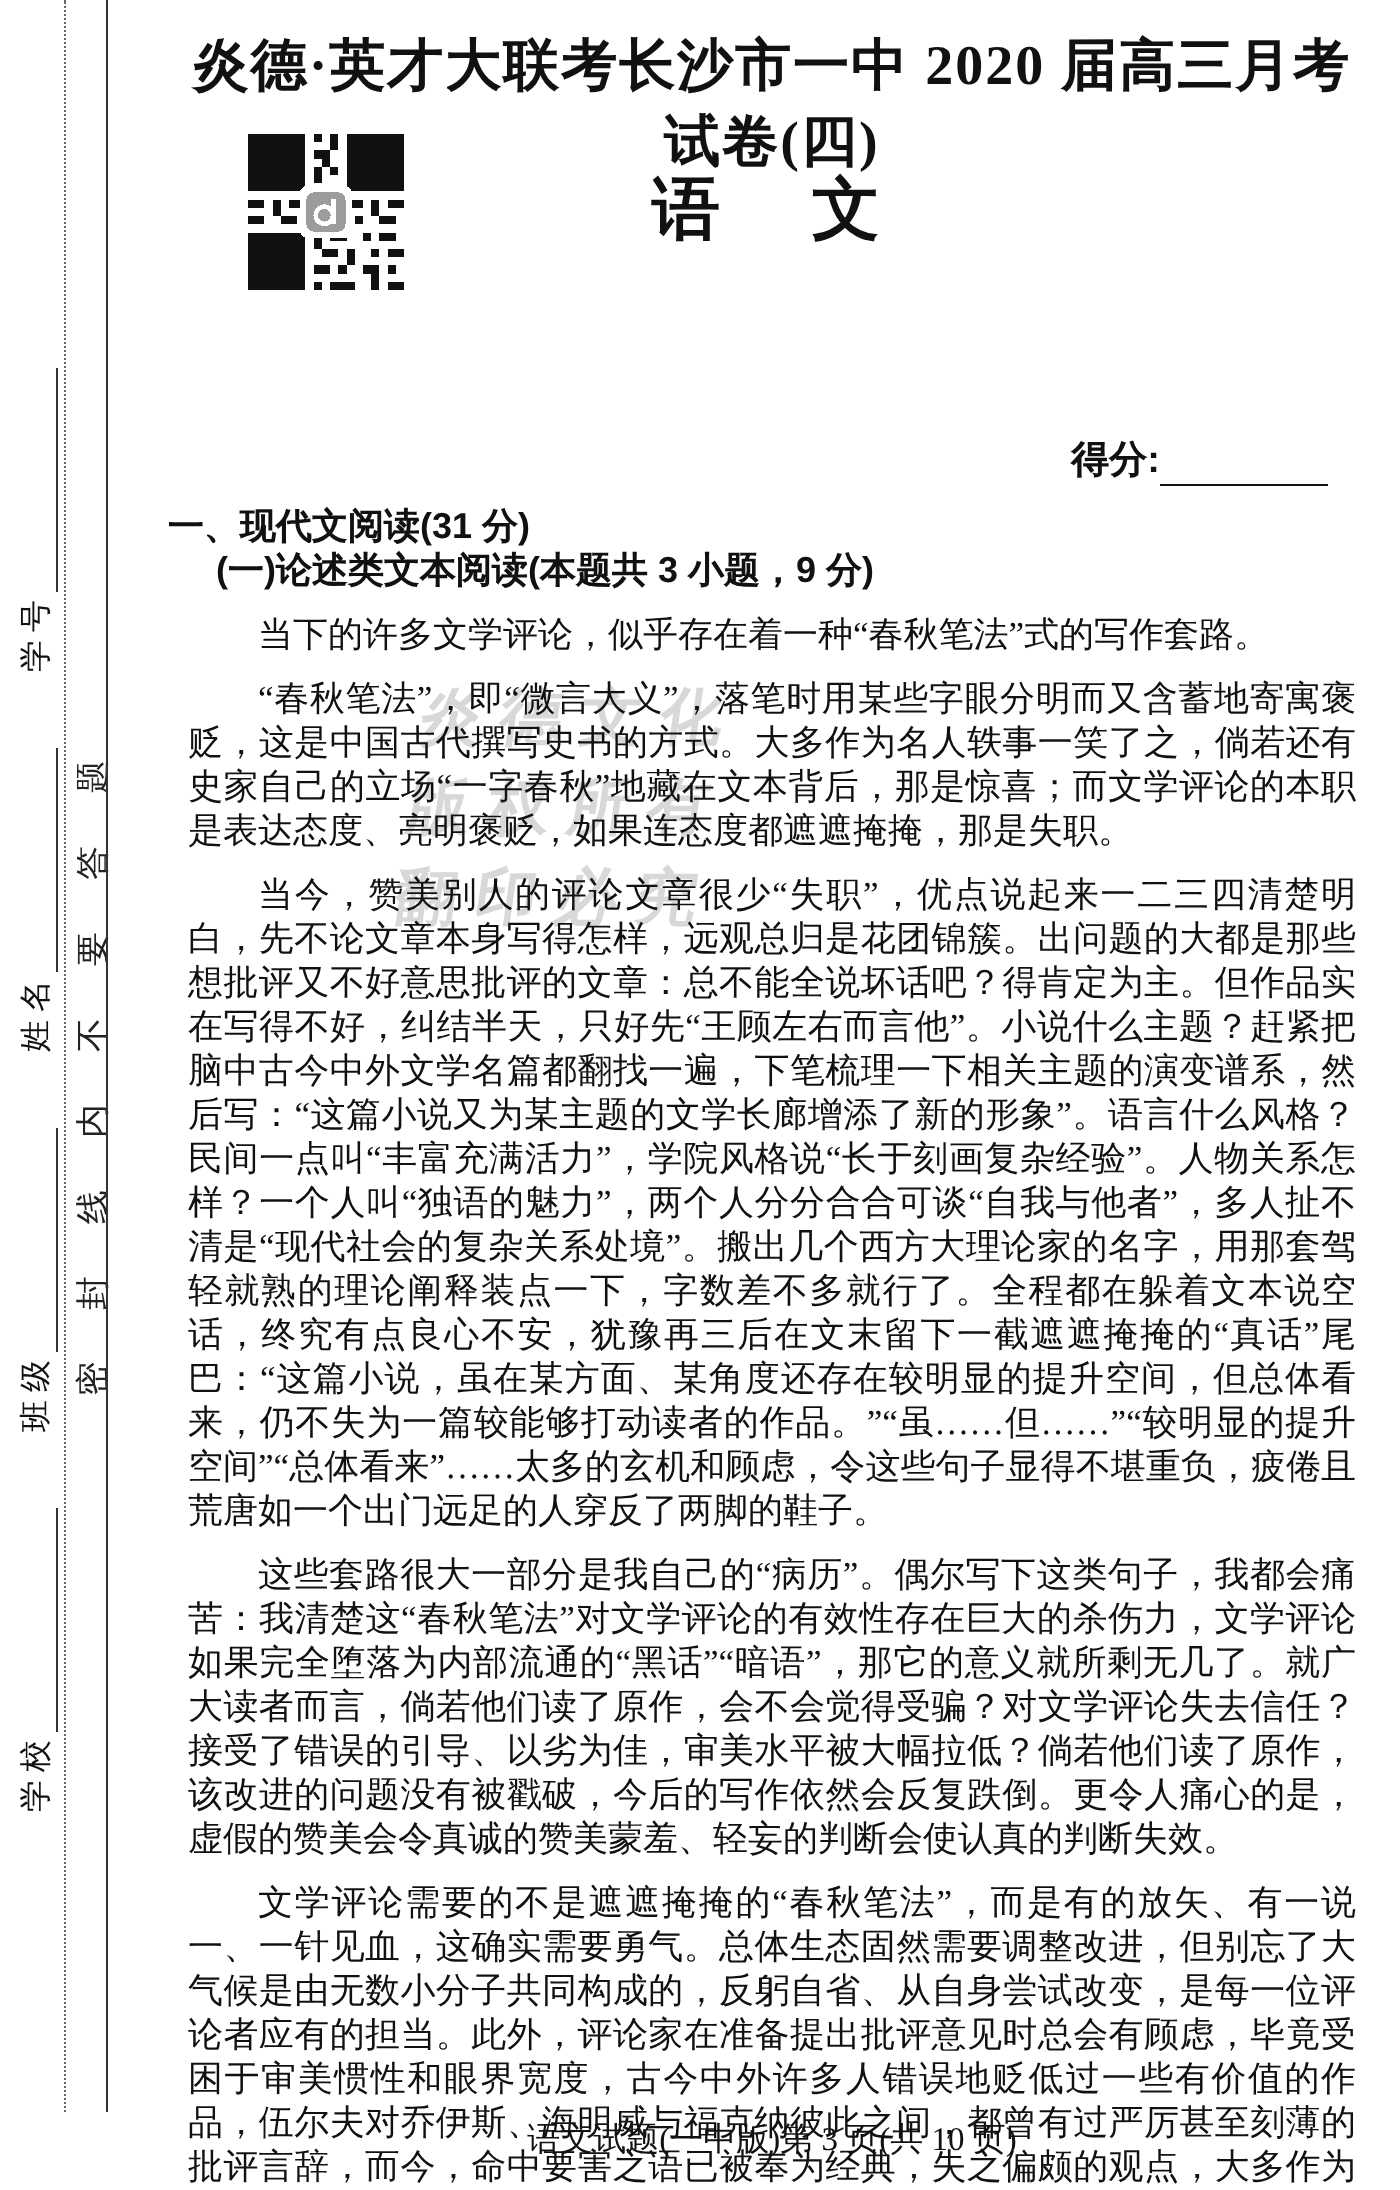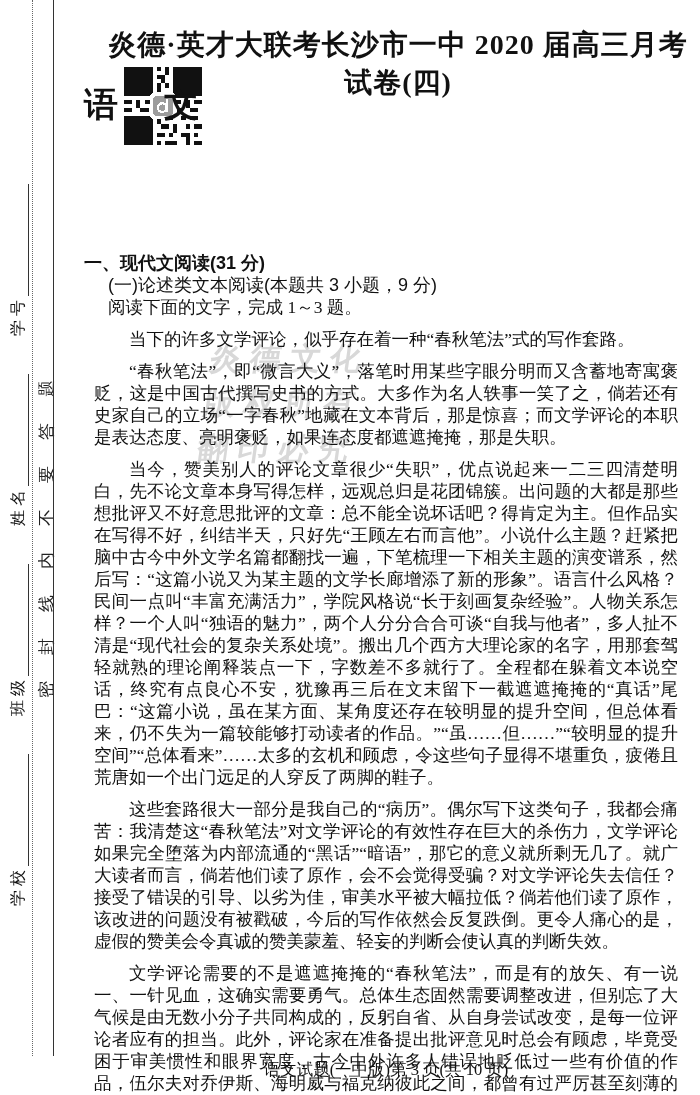--- a/index.html
+++ b/index.html
@@ -22,39 +22,39 @@
              font-size:17px;letter-spacing:26px;white-space:nowrap;
              font-family:"Liberation Sans",sans-serif;color:#222;}
 
   
   .watermark{position:absolute;left:120px;top:336px;z-index:0;color:#d8d8d8;
              font-size:31px;font-weight:bold;letter-spacing:9px;line-height:45px;
              transform:skewX(-8deg);font-family:"Liberation Sans",sans-serif;}
 
   
   .content{position:absolute;left:84px;top:0;width:604px;height:1095px;}
-  .header-title{position:absolute;top:14px;left:0;width:604px;margin:12px;
+  .header-title{position:absolute;top:14px;left:0;width:604px;margin:0;
                 text-align:center;font-size:28px;font-weight:bold;letter-spacing:1px;}
   .qr{position:absolute;top:66px;left:40px;width:78px;height:80px;}
-  .subject{position:absolute;top:82px;left:0;width:604px;
+  .subject{position:absolute;top:82px;left:0;width:604px;text-align:center;
            font-size:34px;font-weight:bold;letter-spacing:6px;
            font-family:Liberation Sans, sans-serif;}
   .authors{position:absolute;top:169px;left:0;width:604px;text-align:center;
            font-size:19px;font-weight:bold;font-family:"Liberation Sans",sans-serif;}
   .score{position:absolute;top:217px;right:24px;font-size:19px;font-weight:bold;
          font-family:"Liberation Sans",sans-serif;}
   .score-blank{display:inline-block;width:84px;height:19px;vertical-align:bottom;
                border-bottom:1.5px solid #111;}
 
   .bodytext{position:absolute;top:252px;left:0;width:604px;z-index:1;
             font-size:17.5px;line-height:22px;text-align:justify;}
   .exam-info{margin:0;text-indent:24px;}
   .h-section{margin:0;font-size:18px;font-weight:bold;
              font-family:"Liberation Sans",sans-serif;}
-  .h-sub{margin:0;font-size:18px;font-weight:normal;text-indent:24px;
+  .h-sub{margin:0;font-size:18px;font-weight:bold;text-indent:24px;
          font-family:"Liberation Sans",sans-serif;}
   .instruction{margin:0;text-indent:24px;}
   p.para{margin:10px;text-indent:35px;}
 
   .footer{position:absolute;top:1059px;left:0;width:604px;text-align:center;
           font-size:16.5px;}
 </style>
 </head>
 <body>
 
@@ -139,25 +139,27 @@
         <rect x="6.3" y="6.3" width="6.4" height="6.4" rx="1" fill="#fff"></rect>
         <rect x="7.1" y="7.1" width="4.8" height="4.8" rx="1" fill="#9c9c9c"></rect>
         <circle cx="9.3" cy="9.9" r="1.05" fill="none" stroke="#fff" stroke-width="0.55"></circle>
         <rect x="10.15" y="7.9" width="0.55" height="3.1" fill="#fff"></rect>
       </g>
     </svg>
 
     <div class="subject">语　文</div>
 
 
+    <div class="score">
+      <span>得分:</span><span class="score-blank"></span>
+    </div>
 
     <div class="bodytext">
       <p class="h-section">一、现代文阅读(31 分)</p>
       <p class="h-sub">(一)论述类文本阅读(本题共 3 小题，9 分)</p>
-      <p class="instruction">阅读下面的文字，完成 1～3 题。</p>
       <p class="para">当下的许多文学评论，似乎存在着一种“春秋笔法”式的写作套路。</p>
       <p class="para">“春秋笔法”，即“微言大义”，落笔时用某些字眼分明而又含蓄地寄寓褒贬，这是中国古代撰写史书的方式。大多作为名人轶事一笑了之，倘若还有史家自己的立场“一字春秋”地藏在文本背后，那是惊喜；而文学评论的本职是表达态度、亮明褒贬，如果连态度都遮遮掩掩，那是失职。</p>
       <p class="para">当今，赞美别人的评论文章很少“失职”，优点说起来一二三四清楚明白，先不论文章本身写得怎样，远观总归是花团锦簇。出问题的大都是那些想批评又不好意思批评的文章：总不能全说坏话吧？得肯定为主。但作品实在写得不好，纠结半天，只好先“王顾左右而言他”。小说什么主题？赶紧把脑中古今中外文学名篇都翻找一遍，下笔梳理一下相关主题的演变谱系，然后写：“这篇小说又为某主题的文学长廊增添了新的形象”。语言什么风格？民间一点叫“丰富充满活力”，学院风格说“长于刻画复杂经验”。人物关系怎样？一个人叫“独语的魅力”，两个人分分合合可谈“自我与他者”，多人扯不清是“现代社会的复杂关系处境”。搬出几个西方大理论家的名字，用那套驾轻就熟的理论阐释装点一下，字数差不多就行了。全程都在躲着文本说空话，终究有点良心不安，犹豫再三后在文末留下一截遮遮掩掩的“真话”尾巴：“这篇小说，虽在某方面、某角度还存在较明显的提升空间，但总体看来，仍不失为一篇较能够打动读者的作品。”“虽……但……”“较明显的提升空间”“总体看来”……太多的玄机和顾虑，令这些句子显得不堪重负，疲倦且荒唐如一个出门远足的人穿反了两脚的鞋子。</p>
       <p class="para">这些套路很大一部分是我自己的“病历”。偶尔写下这类句子，我都会痛苦：我清楚这“春秋笔法”对文学评论的有效性存在巨大的杀伤力，文学评论如果完全堕落为内部流通的“黑话”“暗语”，那它的意义就所剩无几了。就广大读者而言，倘若他们读了原作，会不会觉得受骗？对文学评论失去信任？接受了错误的引导、以劣为佳，审美水平被大幅拉低？倘若他们读了原作，该改进的问题没有被戳破，今后的写作依然会反复跌倒。更令人痛心的是，虚假的赞美会令真诚的赞美蒙羞、轻妄的判断会使认真的判断失效。</p>
       <p class="para">文学评论需要的不是遮遮掩掩的“春秋笔法”，而是有的放矢、有一说一、一针见血，这确实需要勇气。总体生态固然需要调整改进，但别忘了大气候是由无数小分子共同构成的，反躬自省、从自身尝试改变，是每一位评论者应有的担当。此外，评论家在准备提出批评意见时总会有顾虑，毕竟受困于审美惯性和眼界宽度，古今中外许多人错误地贬低过一些有价值的作品，伍尔夫对乔伊斯、海明威与福克纳彼此之间，都曾有过严厉甚至刻薄的批评言辞，而今，命中要害之语已被奉为经典，失之偏颇的观点，大多作为名人轶事一笑了之。我们所提出的观点、得下的结论难免会有失准之时，但这过错并非无</p>
     </div>
 
     <div class="footer">语文试题(一中版)第 3 页(共 10 页)</div>
   </div>
 </div>

